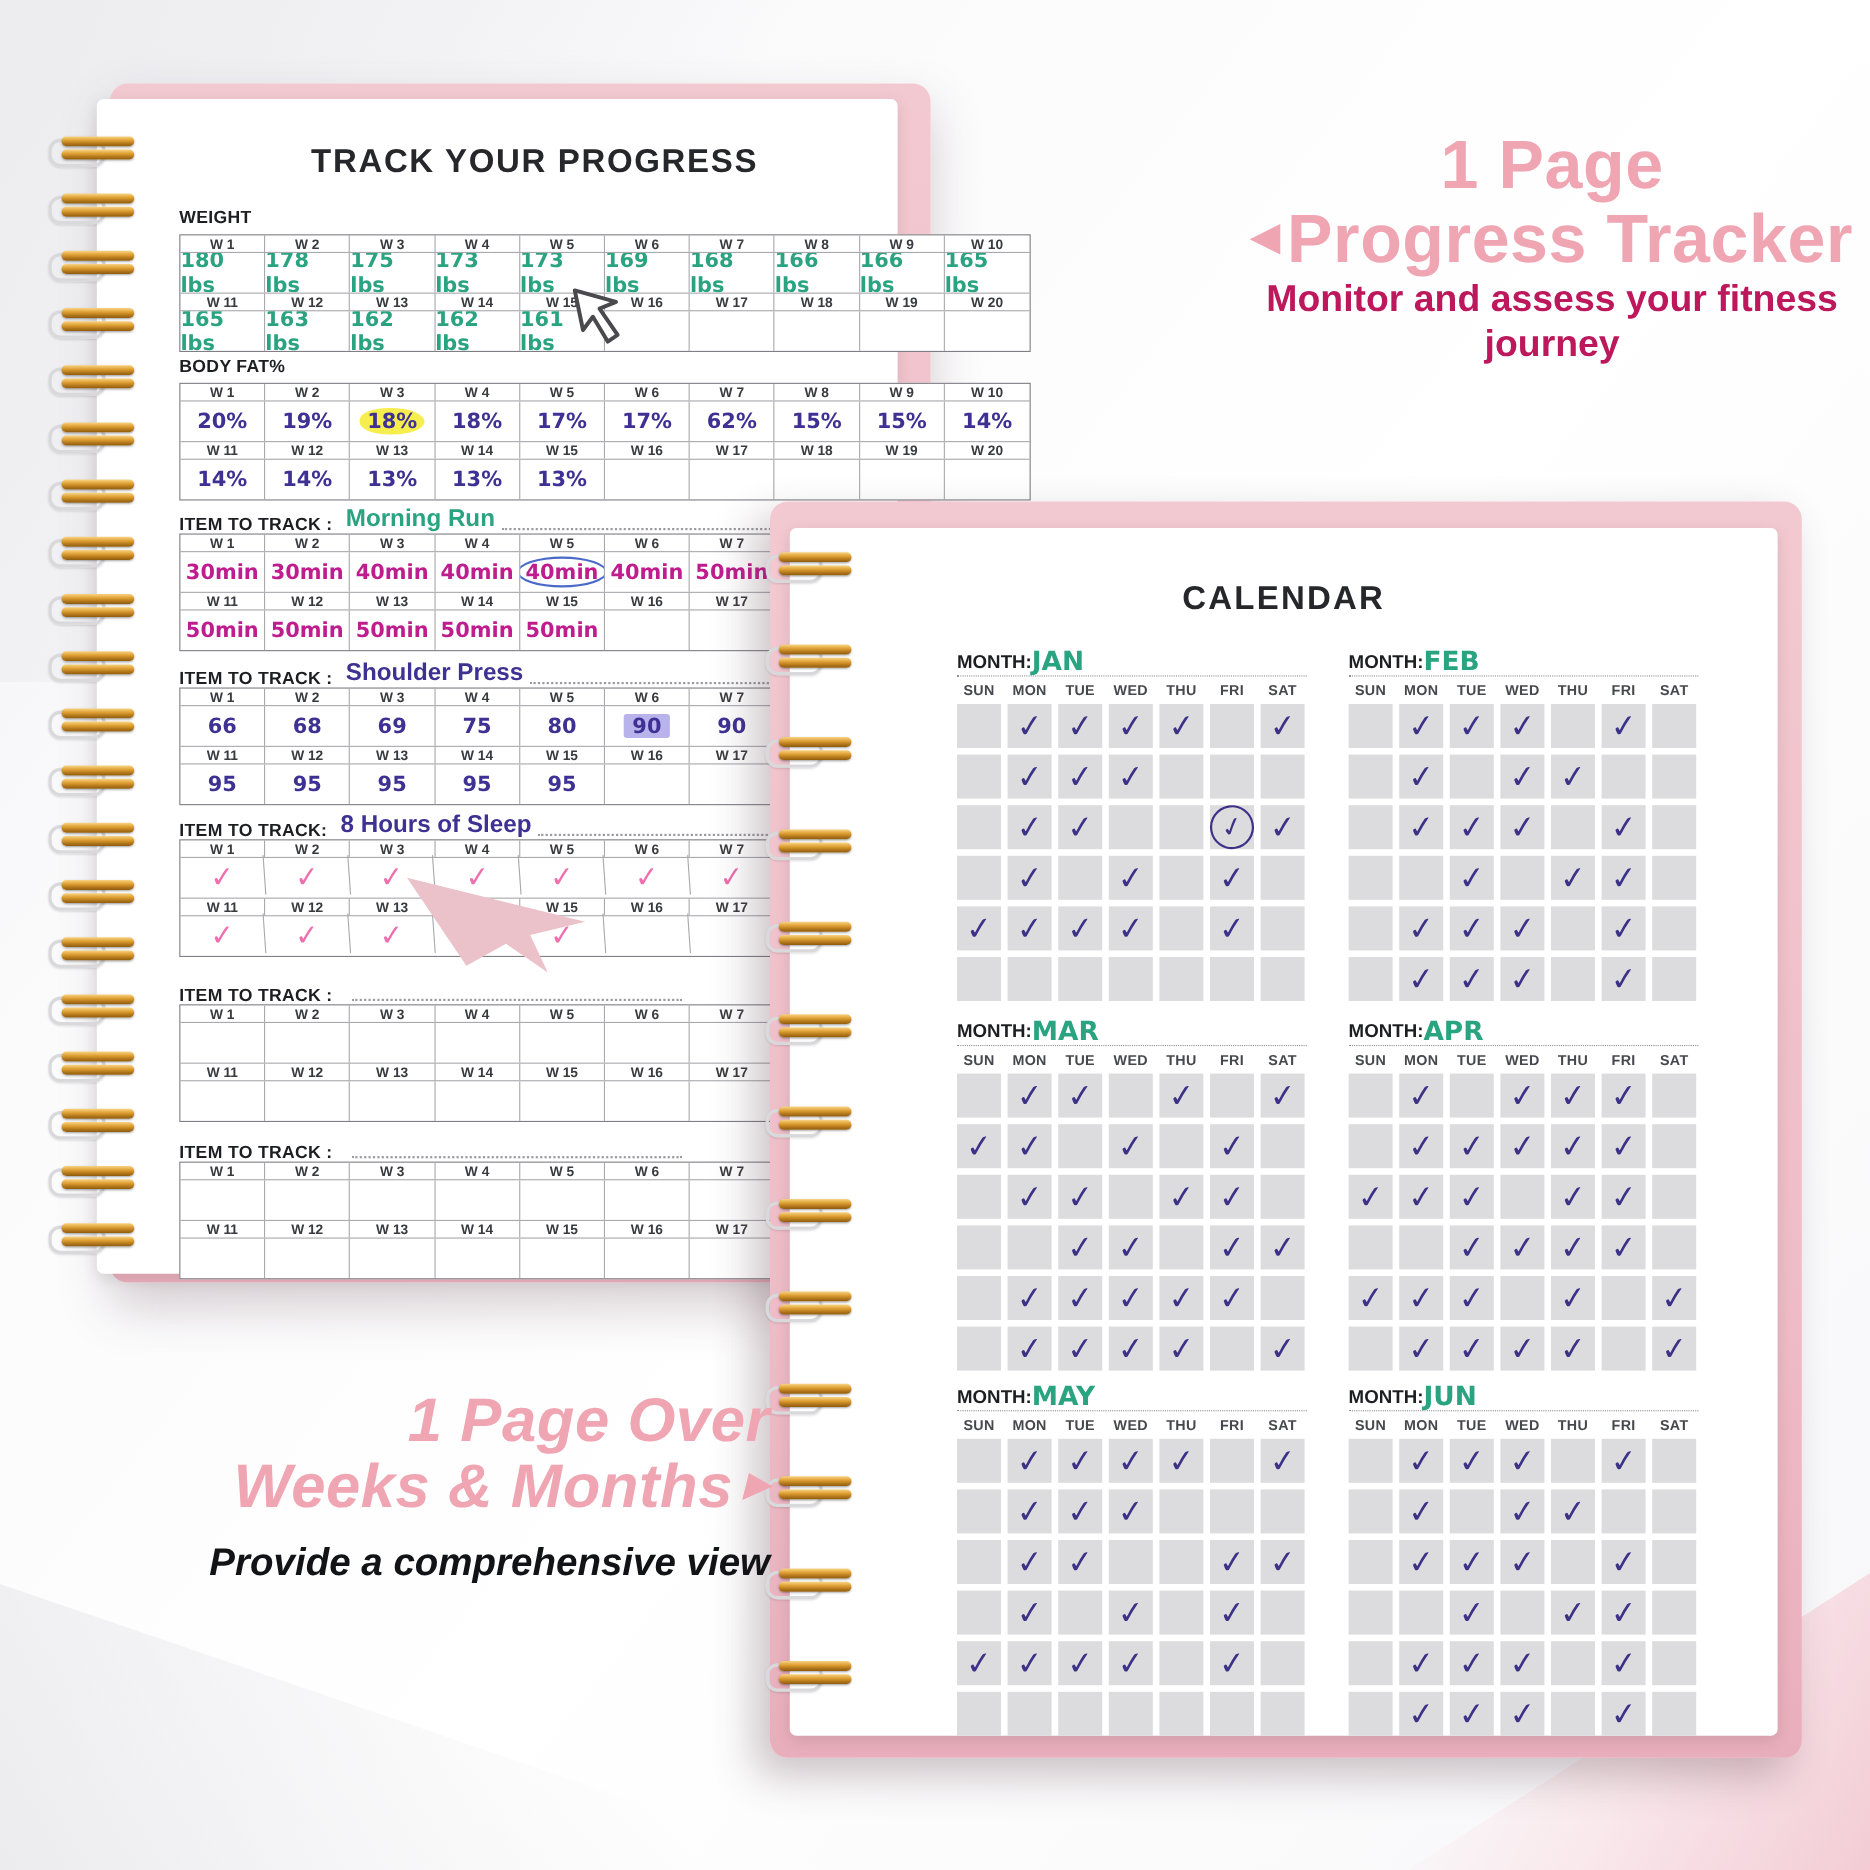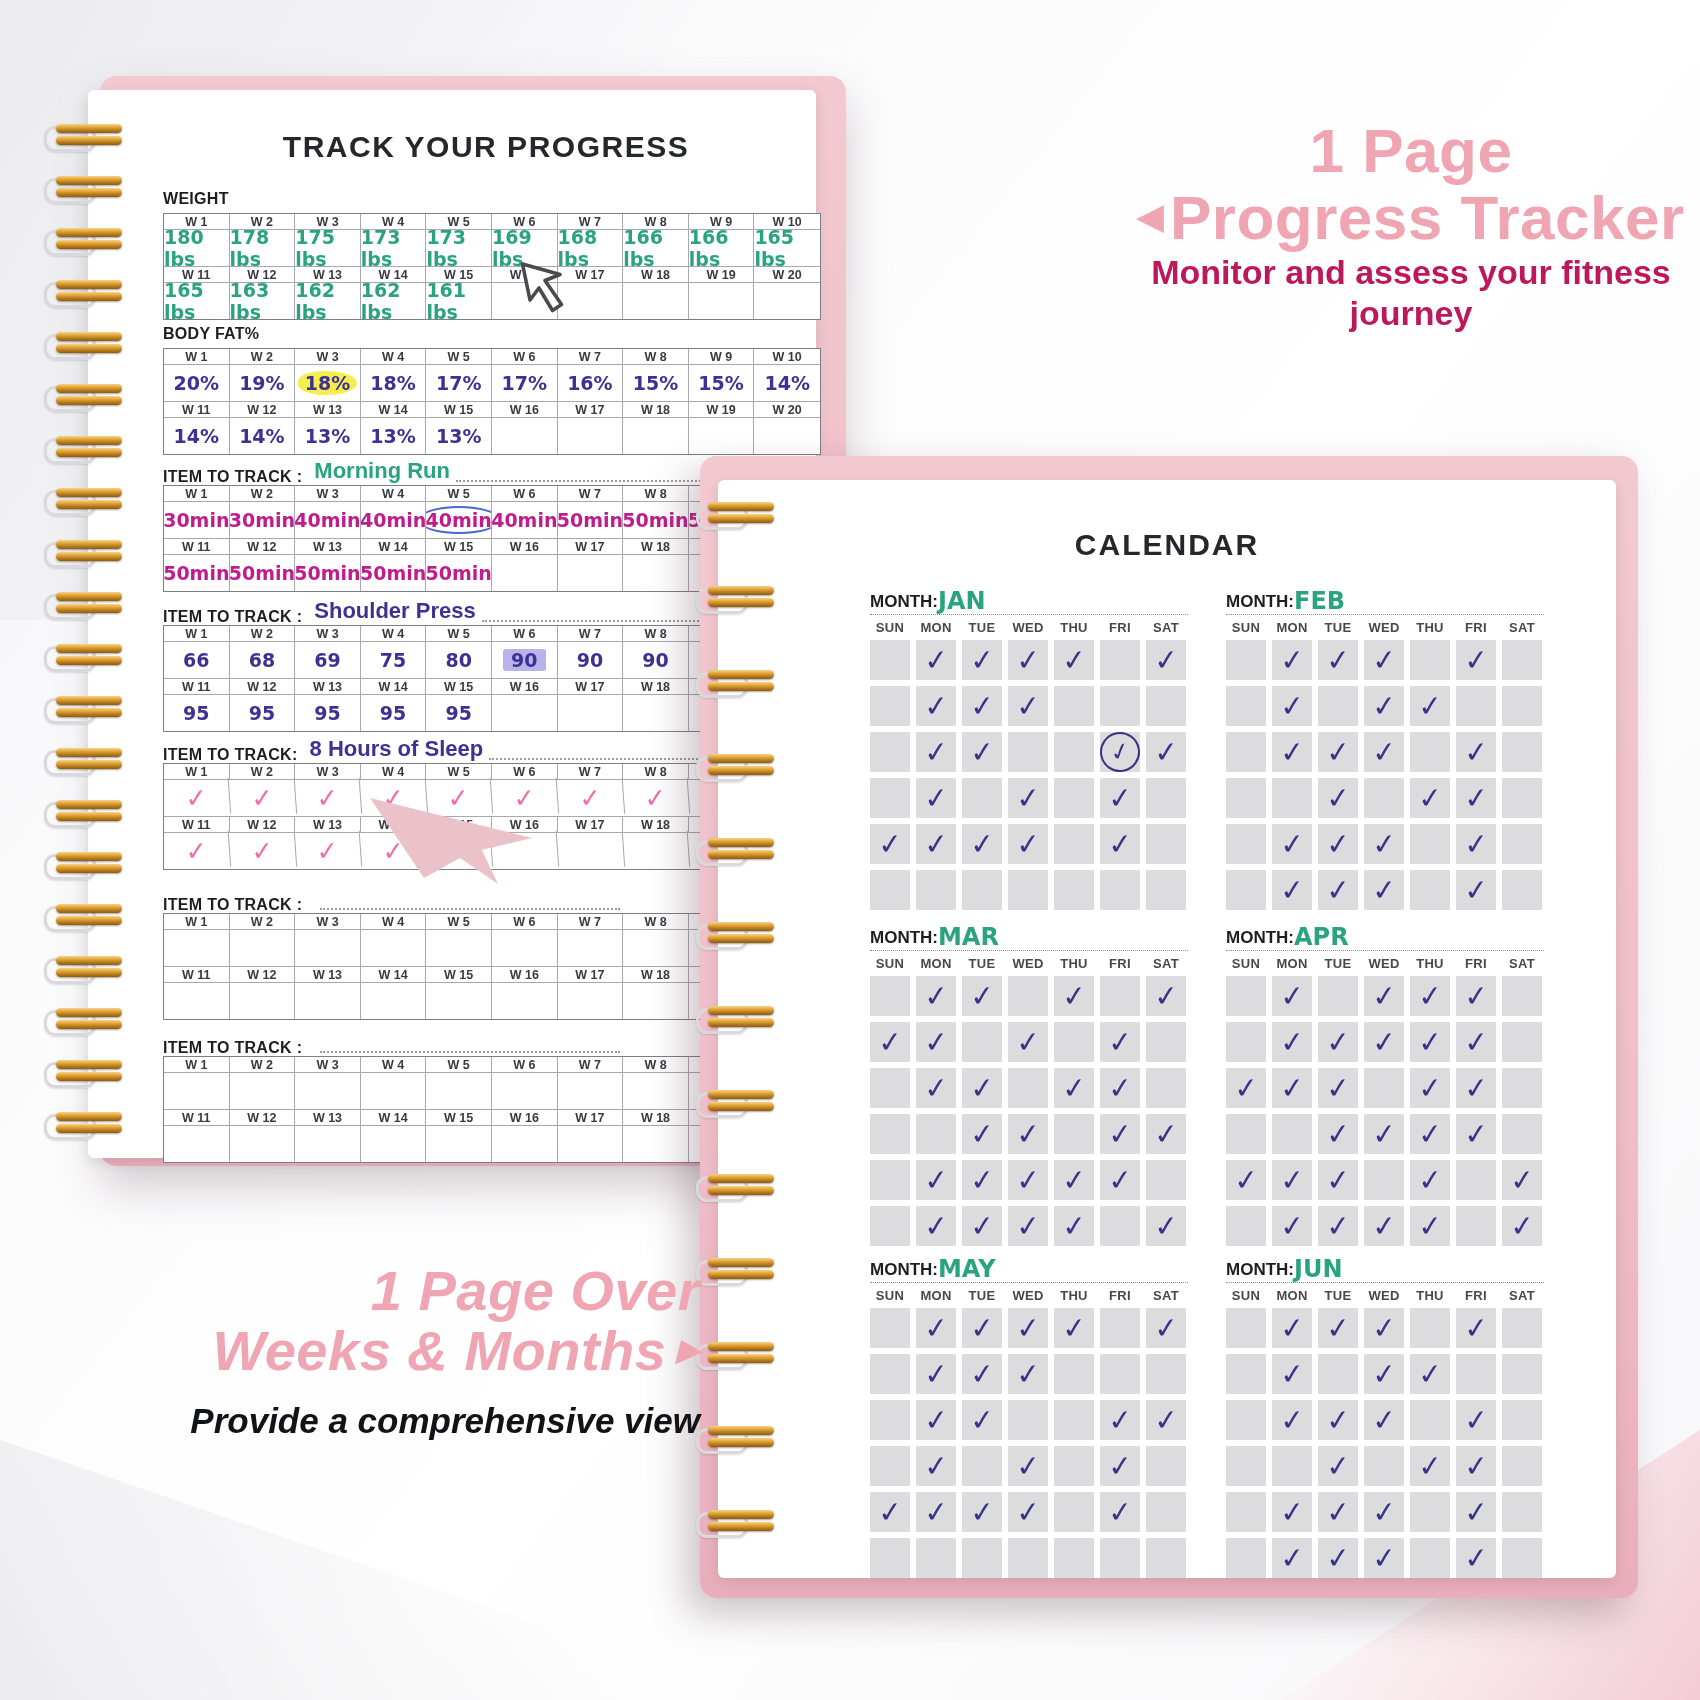--- a/index.html
+++ b/index.html
@@ -30,21 +30,21 @@
   .ring .loop{position:absolute;left:-2px;top:4px;width:46px;height:20px;border:3px solid #d9d9dc;
               border-radius:11px;box-shadow:0 1px 2px rgba(0,0,0,.12);}
   .ring .b{position:absolute;left:10px;width:66px;height:9px;border-radius:5px;
            background:linear-gradient(180deg,#f8d484 0%,#dfa034 40%,#b0751a 75%,#8f5c0d 100%);
            box-shadow:0 1px 2px rgba(0,0,0,.35);}
   .ring .b1{top:2px}.ring .b2{top:14px}
 
   
   .lp-title{position:absolute;left:75px;top:40px;width:646px;text-align:center;
             font-size:30px;font-weight:800;letter-spacing:1.5px;color:#26272b;}
-  .tracker{position:absolute;left:75px;width:658px;}
+  .tracker{position:absolute;left:75px;width:774px;}
   .t-labelrow{height:20px;position:relative;white-space:nowrap;}
   .plabel{font-size:16px;font-weight:800;color:#1d1e22;letter-spacing:.3px;}
   .item{font-size:22px;font-weight:700;margin-left:12px;position:relative;top:-4px;}
   .dots{display:inline-block;width:300px;border-bottom:2px dotted #9a9aa0;margin-left:6px;vertical-align:baseline;}
   .t-table{margin-top:3px;border:1.6px solid #7e7e84;background:#fff;}
   .t-row{display:grid;grid-template-columns:repeat(10,1fr);border-bottom:1px solid #a8a8ad;}
   .t-row:last-child{border-bottom:none;}
   .t-cell{border-right:1px solid #a8a8ad;display:flex;align-items:center;justify-content:center;overflow:hidden;}
   .t-cell:last-child{border-right:none;}
   .t-row.h .t-cell{height:15px;font-size:12.5px;color:#3a3b40;font-weight:600;}
@@ -165,21 +165,21 @@
           </div>
           <div class="t-row v">
             <div class="t-cell ink-purple">20%</div>
             <div class="t-cell ink-purple">19%</div>
             <div class="t-cell ink-purple">
               <span class="hl-yellow">18%</span>
             </div>
             <div class="t-cell ink-purple">18%</div>
             <div class="t-cell ink-purple">17%</div>
             <div class="t-cell ink-purple">17%</div>
-            <div class="t-cell ink-purple">16%</div>
+            <div class="t-cell ink-purple">62%</div>
             <div class="t-cell ink-purple">15%</div>
             <div class="t-cell ink-purple">15%</div>
             <div class="t-cell ink-purple">14%</div>
           </div>
           <div class="t-row h">
             <div class="t-cell">W 11</div>
             <div class="t-cell">W 12</div>
             <div class="t-cell">W 13</div>
             <div class="t-cell">W 14</div>
             <div class="t-cell">W 15</div>

